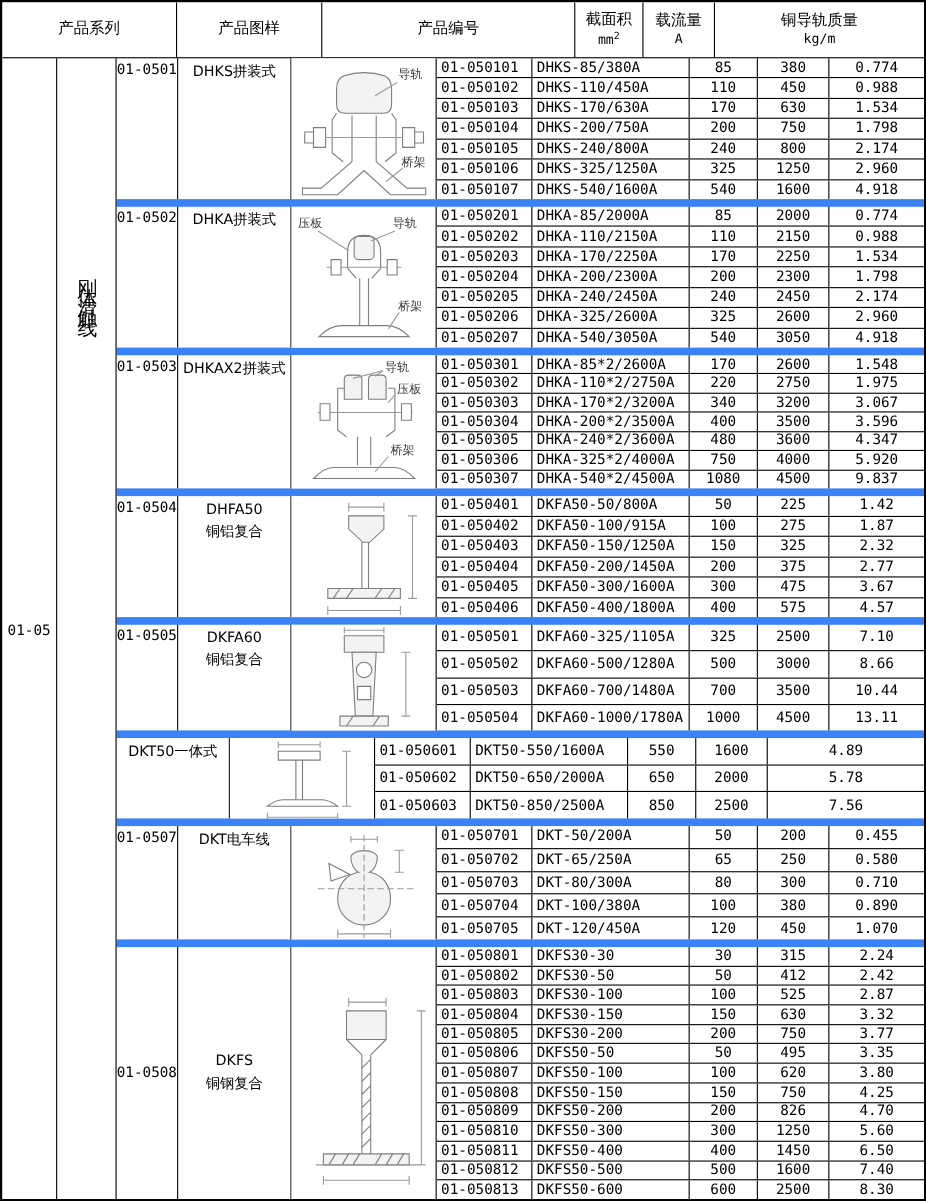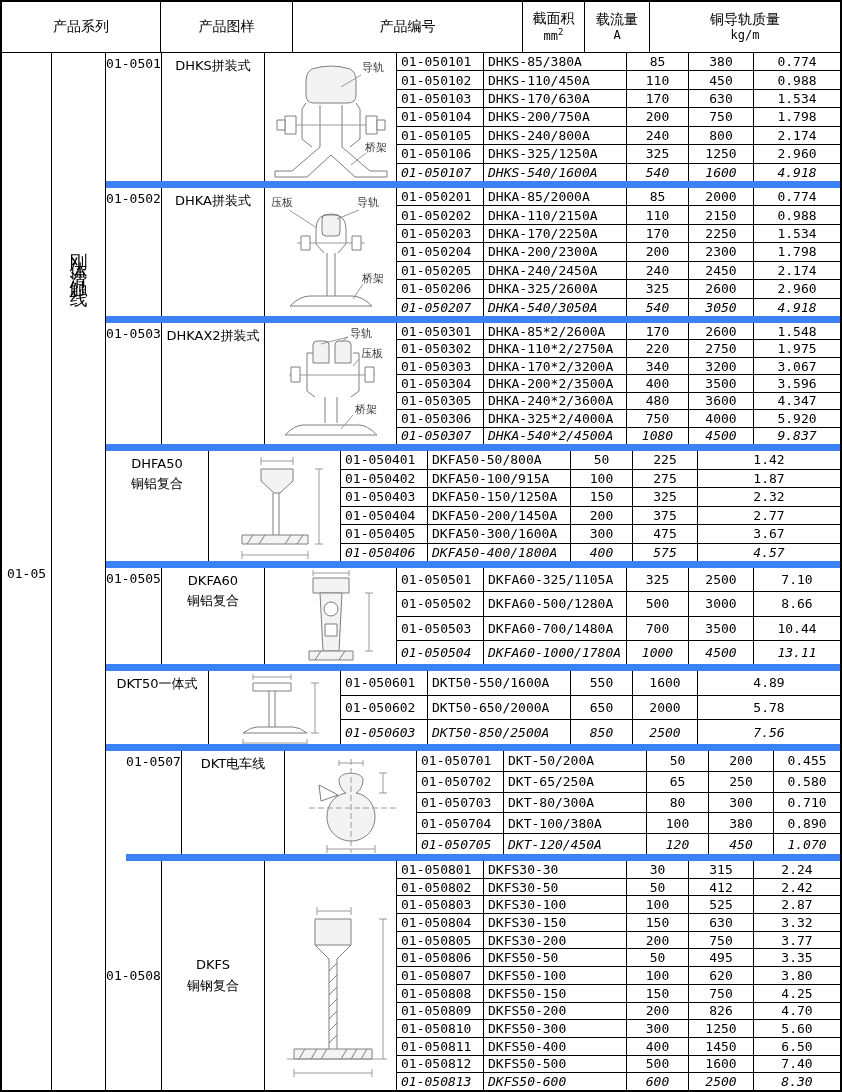--- a/index.html
+++ b/index.html
@@ -37,21 +37,21 @@
   .sec-code{width:56px;flex:none;border-right:1px solid #000;box-sizing:border-box;
             font-size:13px;text-align:center;padding-top:3px;}
   .sec-name{width:103px;flex:none;border-right:1px solid #000;box-sizing:border-box;
             font-size:13px;text-align:center;padding-top:3px;line-height:1.55;}
   .section.middle .sec-code,.section.middle .sec-name{
     display:flex;flex-direction:column;justify-content:center;padding-top:0;}
   .sec-draw{width:132px;flex:none;border-right:1px solid #000;box-sizing:border-box;
             position:relative;overflow:hidden;background:#fff;}
   .sec-rows{flex:1;display:flex;flex-direction:column;min-width:0;}
   .prow{flex:1;display:flex;border-bottom:1px solid #000;box-sizing:border-box;min-height:0;}
-  .prow:last-child{border-bottom:none;font-style:italic;}
+  .prow:last-child{border-bottom:none;}
   .pc{border-right:1px solid #000;box-sizing:border-box;display:flex;align-items:center;
       font-size:13px;overflow:hidden;white-space:nowrap;}
   .c-code{width:87px;flex:none;padding-left:4px;}
   .c-model{width:143px;flex:none;padding-left:4px;}
   .c-area{width:62px;flex:none;justify-content:center;}
   .c-cur{width:65px;flex:none;justify-content:center;}
   .c-mass{flex:1;justify-content:center;border-right:none;}
   
   svg.draw{display:block;}
   svg.draw *{vector-effect:non-scaling-stroke;}
@@ -326,20 +326,21 @@
             <div class="prow">
               <div class="pc mono c-code">01-050307</div>
               <div class="pc mono c-model">DHKA-540*2/4500A</div>
               <div class="pc mono c-area">1080</div>
               <div class="pc mono c-cur">4500</div>
               <div class="pc mono c-mass">9.837</div>
             </div>
           </div>
         </div>
         <div class="section" style="height: 117px;">
+          <div class="sec-code mono">01-0504</div>
           <div class="sec-name">
             <div>DHFA50</div>
             <div>铜铝复合</div>
           </div>
           <div class="sec-draw">
             <svg class="draw" width="131" height="116" viewBox="0 0 131 116">
     <line class="dim" x1="52" y1="10" x2="84" y2="10"></line>
     <line class="dim" x1="52" y1="6" x2="52" y2="14"></line>
     <line class="dim" x1="84" y1="6" x2="84" y2="14"></line>
     <path class="fill" d="M52,18 h32 v12 l-13,12 h-6 l-13,-12 z"></path>
@@ -495,21 +496,21 @@
             </div>
             <div class="prow">
               <div class="pc mono c-code">01-050603</div>
               <div class="pc mono c-model">DKT50-850/2500A</div>
               <div class="pc mono c-area">850</div>
               <div class="pc mono c-cur">2500</div>
               <div class="pc mono c-mass">7.56</div>
             </div>
           </div>
         </div>
-        <div class="section" style="height: 110px; margin-left: 20px;">
+        <div class="section" style="height: 110px;">
           <div class="sec-code mono">01-0507</div>
           <div class="sec-name">
             <div>DKT电车线</div>
           </div>
           <div class="sec-draw">
             <svg class="draw" width="131" height="109" viewBox="0 0 131 109">
     <line class="dim" x1="54" y1="12" x2="78" y2="12"></line>
     <line class="dim" x1="54" y1="9" x2="54" y2="15"></line>
     <line class="dim" x1="78" y1="9" x2="78" y2="15"></line>
     <path class="fill" d="M61,42 C57,40 54,34 54,29 C54,20 78,20 78,29 C78,34 75,40 71,42 C83,44 90,54 90,66 C90,80 79,90 66,90 C53,90 42,80 42,66 C42,54 49,44 61,42 Z"></path>

